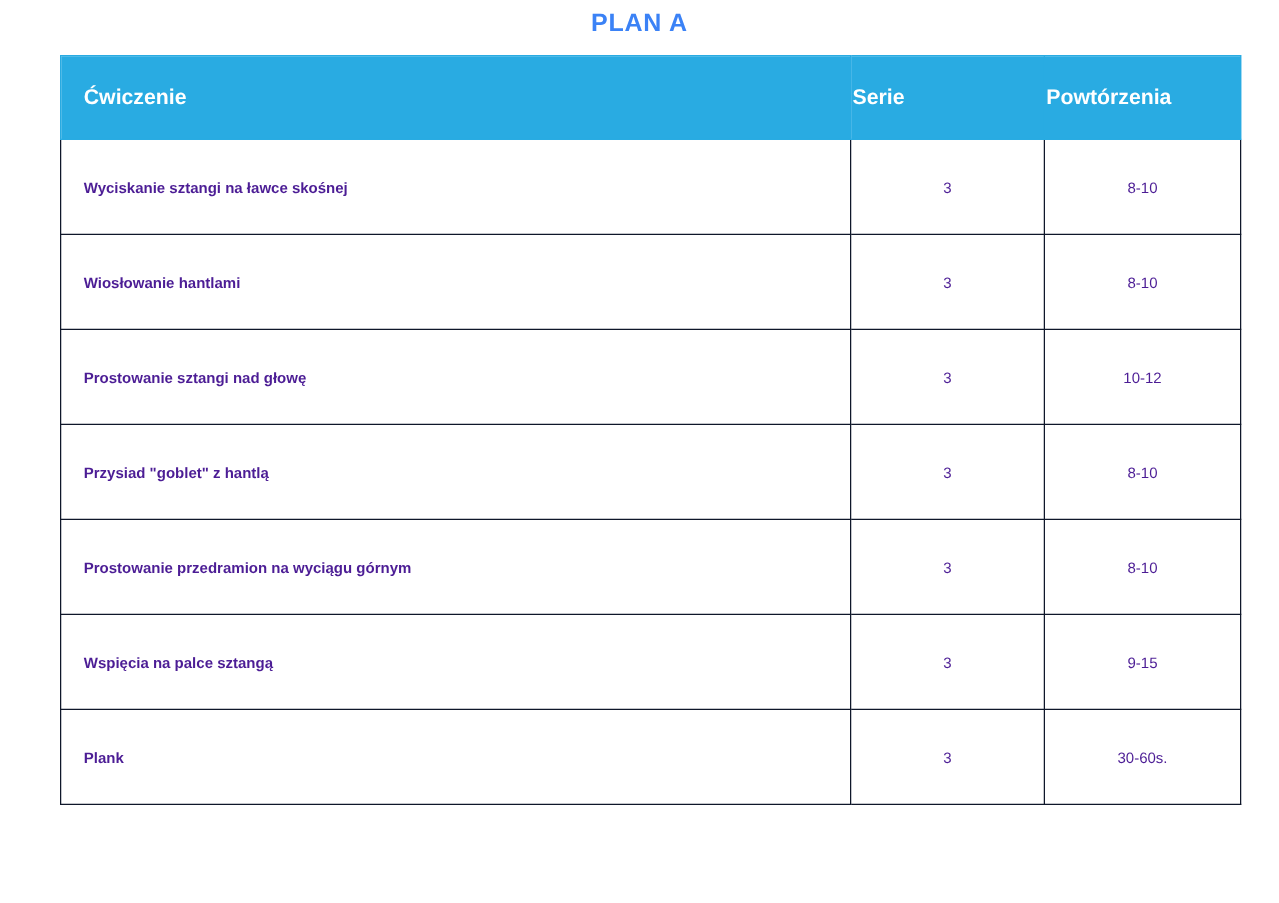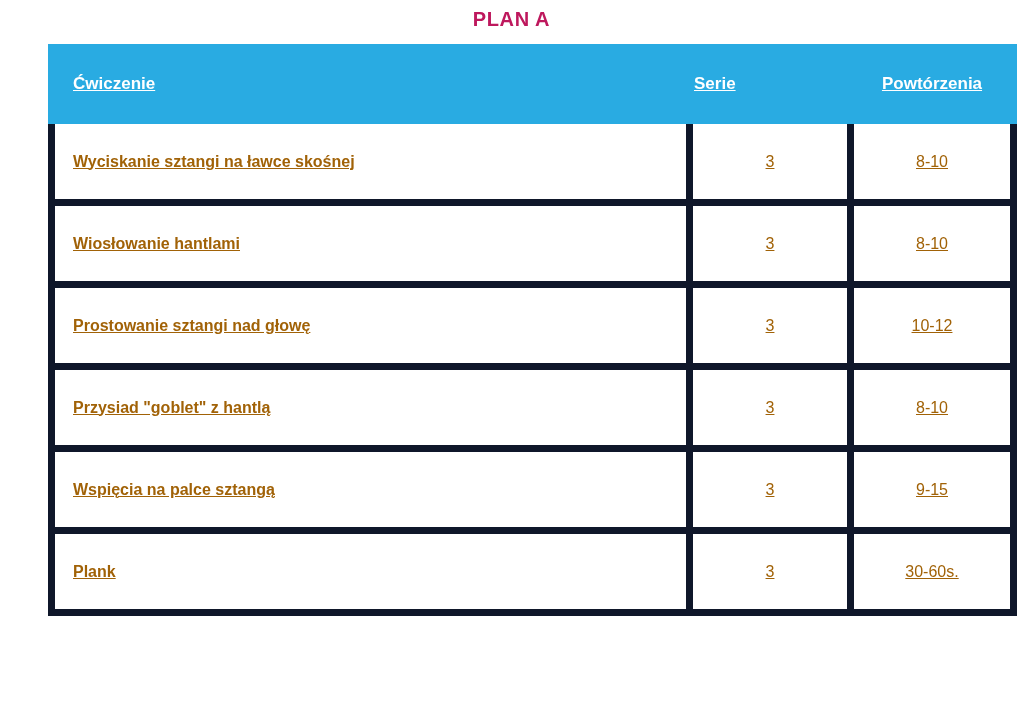--- a/index.html
+++ b/index.html
@@ -17,21 +17,21 @@
 
   .page {
     position: relative;
     width: 1023px;
     height: 722px;
     box-sizing: border-box;
   }
 
   .plan-title {
     text-align: center;
-    color: #be185d;
+    color: #3b82f6;
     font-size: 20px;
     font-weight: bold;
     letter-spacing: 0.6px;
     padding-top: 8px;
     padding-bottom: 10px;
     margin: 0;
     line-height: 22px;
   }
 
   .table-wrap {
@@ -42,22 +42,21 @@
   }
 
   table.workout-table {
     border-collapse: collapse;
     width: 920px;
     table-layout: fixed;
   }
 
   table.workout-table th,
   table.workout-table td {
-    border: 7px solid #0f172a;
-    text-decoration: underline;
+    border: 1px solid #0f172a;
   }
 
   table.workout-table thead th {
     background: #29abe2;
     color: #ffffff;
     font-size: 17px;
     font-weight: bold;
     height: 64px;
     border-color: #29abe2;
   }
@@ -65,28 +64,28 @@
   thead th.col-exercise {
     text-align: left;
     padding-left: 18px;
     width: 612px;
   }
   thead th.col-sets {
     text-align: left;
     width: 152px;
   }
   thead th.col-reps {
-    text-align: center;
+    text-align: left;
     width: 154px;
   }
 
   table.workout-table tbody td {
     height: 73px;
-    font-size: 16px;
-    color: #a16207;
+    font-size: 12px;
+    color: #4c1d95;
     background: #ffffff;
   }
 
   tbody td.cell-exercise {
     text-align: left;
     padding-left: 18px;
     font-weight: 600;
     color: #141414;
   }
 
@@ -128,20 +127,25 @@
           <td class="cell-exercise">Prostowanie sztangi nad głowę</td>
           <td class="cell-sets">3</td>
           <td class="cell-reps">10-12</td>
         </tr>
         <tr>
           <td class="cell-exercise">Przysiad "goblet" z hantlą</td>
           <td class="cell-sets">3</td>
           <td class="cell-reps">8-10</td>
         </tr>
         <tr>
+          <td class="cell-exercise">Prostowanie przedramion na wyciągu górnym</td>
+          <td class="cell-sets">3</td>
+          <td class="cell-reps">8-10</td>
+        </tr>
+        <tr>
           <td class="cell-exercise">Wspięcia na palce sztangą</td>
           <td class="cell-sets">3</td>
           <td class="cell-reps">9-15</td>
         </tr>
         <tr>
           <td class="cell-exercise">Plank</td>
           <td class="cell-sets">3</td>
           <td class="cell-reps">30-60s.</td>
         </tr>
       </tbody>

